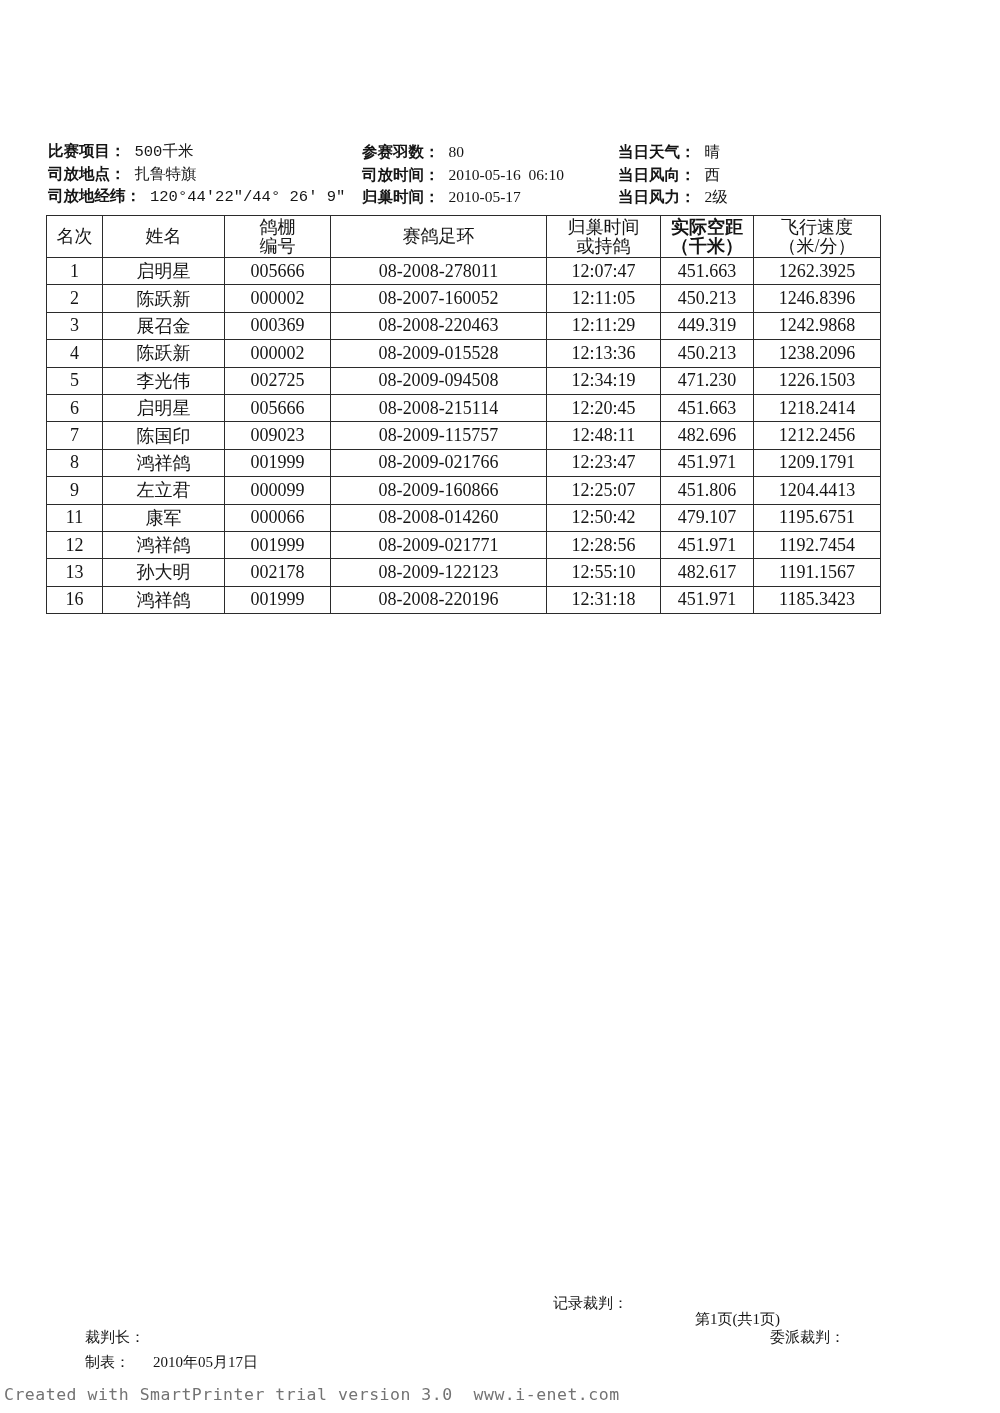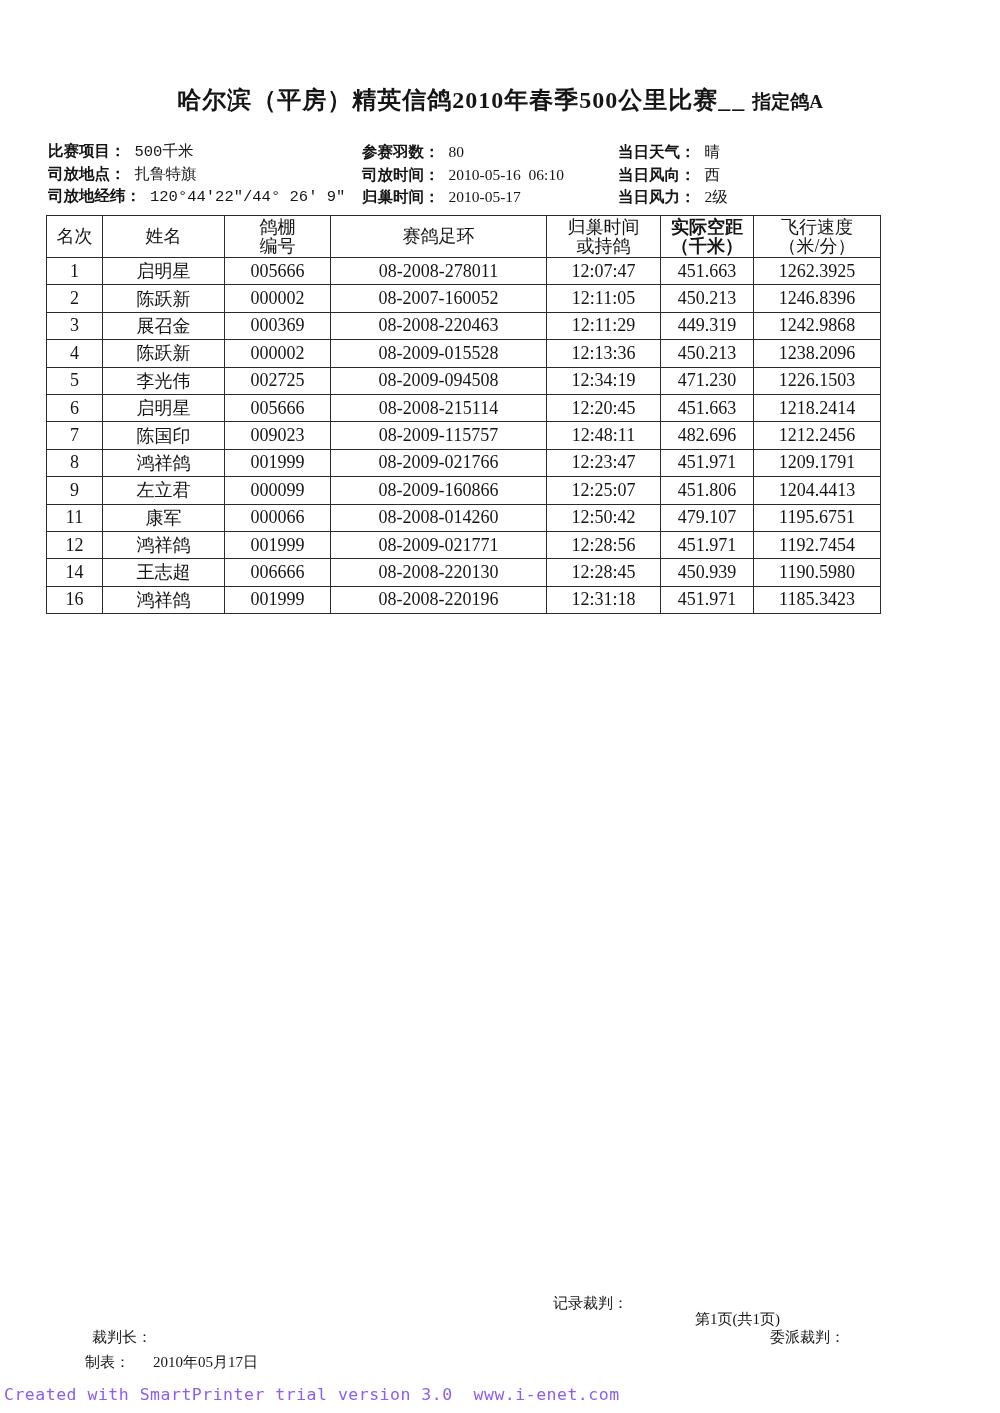--- a/index.html
+++ b/index.html
@@ -33,42 +33,39 @@
     border:1px solid #2b2b2b; text-align:center; padding:0; overflow:hidden;
   }
   table.results thead th {
     height:41px; font-weight:normal; white-space:pre-line; line-height:19px;
   }
   table.results thead th.bold { font-weight:bold; }
   table.results tbody td { height:26.4px; }
 
   
   .footer-label { position:absolute; font-size:15px; white-space:nowrap; }
-  .judge-chief { left:92px;  top:1328px; }
+  .judge-chief { left:85px;  top:1328px; }
   .record-judge { left:553px; top:1294px;text-align:right; }
   .assigned-judge { left:770px; top:1328px; }
   .tabulation { left:85px; top:1353px; }
   .tabulation .value { margin-left:23px; }
   .page-info { left:695px; top:1310px; }
 
   
   .watermark {
     position:absolute; left:4px; top:1385px; width:996px;
     font-family:"DejaVu Sans Mono","Liberation Mono",monospace;
-    font-size:16.5px; letter-spacing:0.5px; color:#8b5cf6; white-space:pre;
+    font-size:16.5px; letter-spacing:0.5px; color:#737373; white-space:pre;
   }
 </style>
 </head>
 <body>
 
 <div class="page">
 
-  <div class="title">
-    <span class="title-main">哈尔滨（平房）精英信鸽2010年春季500公里比赛</span><span class="title-underline">__</span><span class="title-suffix">指定鸽A</span>
-  </div>
 
   <div class="info">
     <div class="info-col info-col1">
       <div class="info-row">
         <span class="label">比赛项目：</span><span class="value">500千米</span>
       </div>
       <div class="info-row">
         <span class="label">司放地点：</span><span class="value">扎鲁特旗</span>
       </div>
       <div class="info-row">
@@ -218,27 +215,27 @@
         <tr>
           <td>12</td>
           <td>鸿祥鸽</td>
           <td>001999</td>
           <td>08-2009-021771</td>
           <td>12:28:56</td>
           <td>451.971</td>
           <td>1192.7454</td>
         </tr>
         <tr>
-          <td>14</td>
-          <td>王志超</td>
-          <td>006666</td>
-          <td>08-2008-220130</td>
-          <td>12:28:45</td>
-          <td>450.939</td>
-          <td>1190.5980</td>
+          <td>13</td>
+          <td>孙大明</td>
+          <td>002178</td>
+          <td>08-2009-122123</td>
+          <td>12:55:10</td>
+          <td>482.617</td>
+          <td>1191.1567</td>
         </tr>
         <tr>
           <td>16</td>
           <td>鸿祥鸽</td>
           <td>001999</td>
           <td>08-2008-220196</td>
           <td>12:31:18</td>
           <td>451.971</td>
           <td>1185.3423</td>
         </tr>

